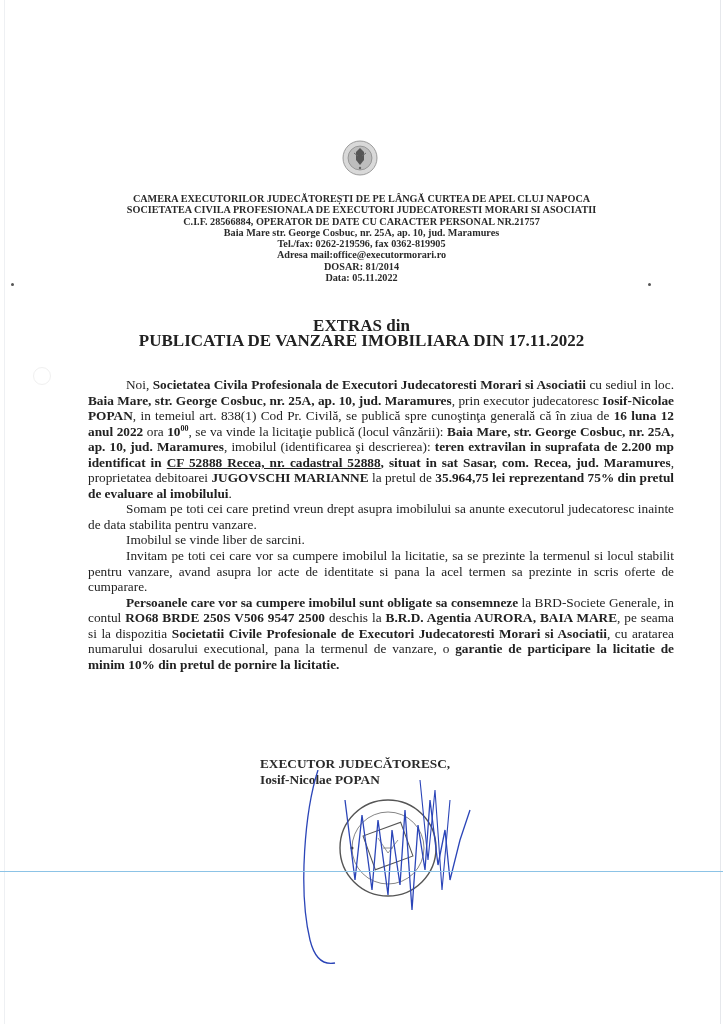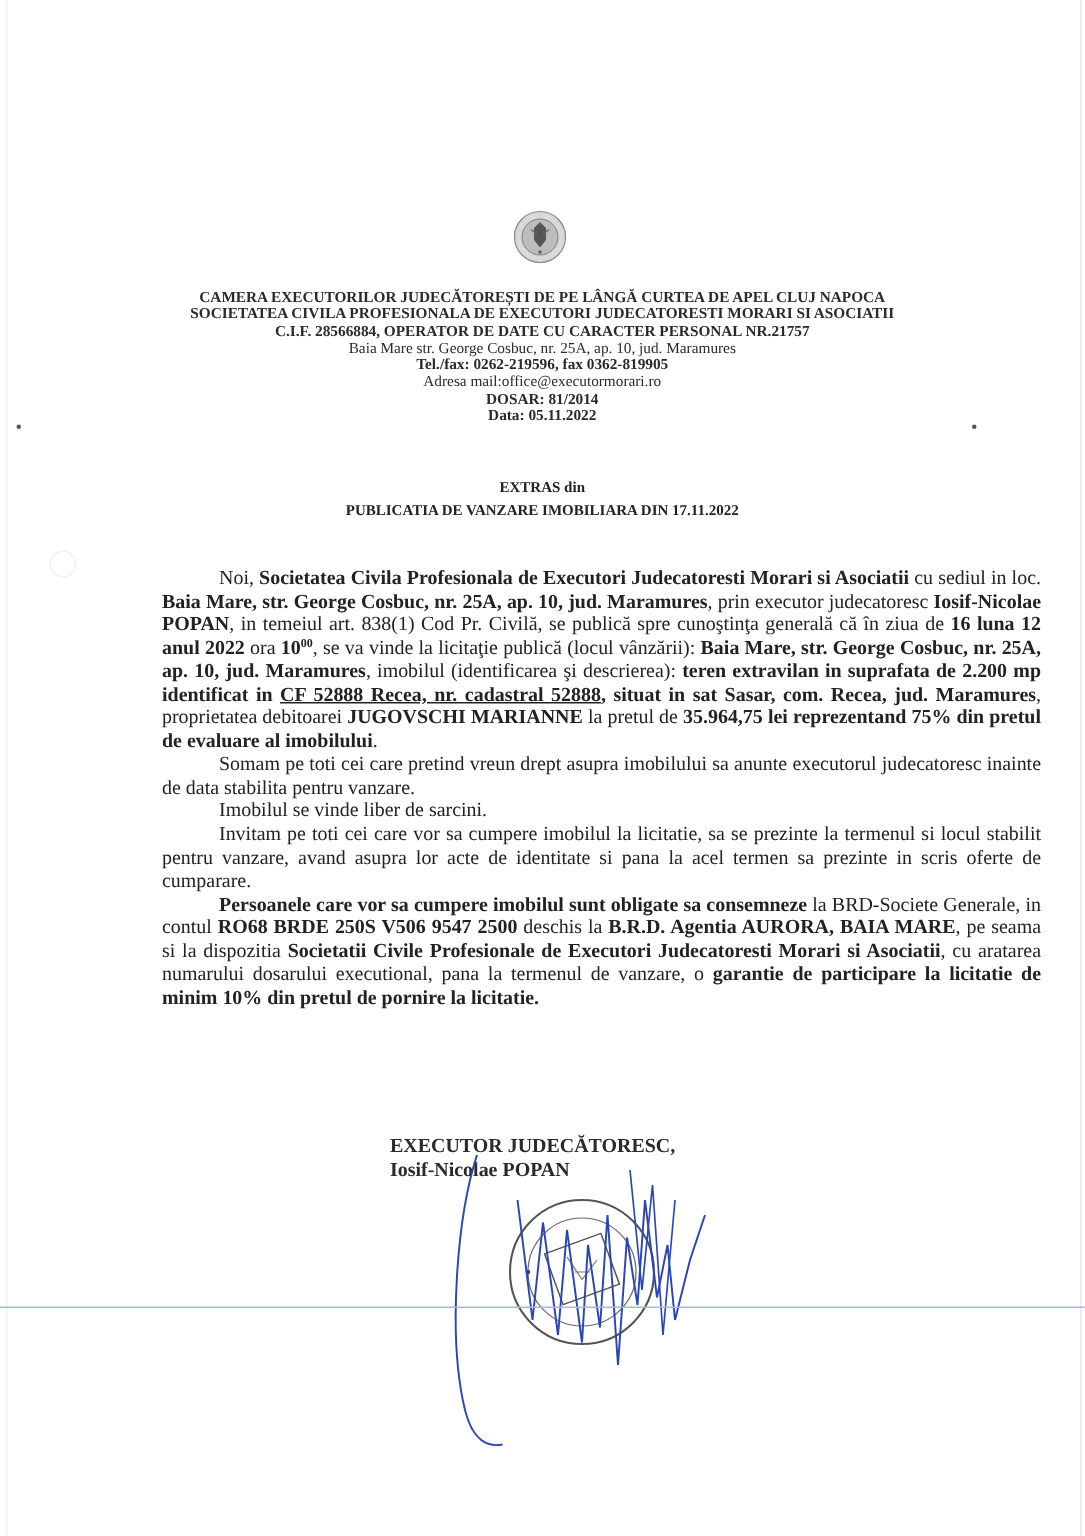--- a/index.html
+++ b/index.html
@@ -4,25 +4,25 @@
 <style>
   html, body { margin: 0; padding: 0; background: #ffffff; }
   body { width: 723px; height: 1024px; position: relative; overflow: hidden;
          font-family: "Liberation Serif", "DejaVu Serif", serif; color: #1e1e1e; }
   .page { position: absolute; left: 0; top: 0; width: 723px; height: 784px; background: #fff; }
   .edge-l { position: absolute; left: 4px; top: 0; width: 1px; height: 1024px; background: #eef0f3; }
   .edge-r { position: absolute; right: 2px; top: 0; width: 1px; height: 1024px; background: #e6e8ec; }
   .seal-top { position: absolute; left: 342px; top: 140px; width: 36px; height: 36px; }
   .header { position: absolute; left: 100px; top: 193px; width: 523px; text-align: center;
             font-size: 10.2px; line-height: 11.3px; font-weight: bold; color: #2a2a2a; }
-  .header .normal { font-weight: normal; }
+  .header .normal { font-weight: bold; }
   .header div { white-space: nowrap; }
   .title { position: absolute; left: 100px; top: 318px; width: 523px; text-align: center;
-           font-size: 10px; line-height: 15px; font-weight: bold; color: #222; }
-  .body-text { position: absolute; left: 108px; top: 377px; width: 586px;
+           font-size: 17px; line-height: 15px; font-weight: bold; color: #222; }
+  .body-text { position: absolute; left: 88px; top: 377px; width: 586px;
                font-size: 13.3px; line-height: 15.55px; text-align: justify; color: #222; }
   .body-text p { margin: 0; text-indent: 38px; }
   .body-text b { font-weight: bold; }
   .body-text u { text-decoration: underline; }
   .body-text sup { font-size: 8px; line-height: 0; vertical-align: 5px; font-weight: bold; }
   .sign { position: absolute; left: 260px; top: 756px; width: 260px; 
           font-size: 13.3px; line-height: 15.5px; font-weight: bold; color: #2a2a2a; }
   .blue-line { position: absolute; left: 0; top: 871px; width: 723px; height: 1px; background: #8cc3e6; }
   .stamp { position: absolute; left: 338px; top: 798px; width: 100px; height: 100px; }
   .signature { position: absolute; left: 300px; top: 770px; width: 200px; height: 200px; }

